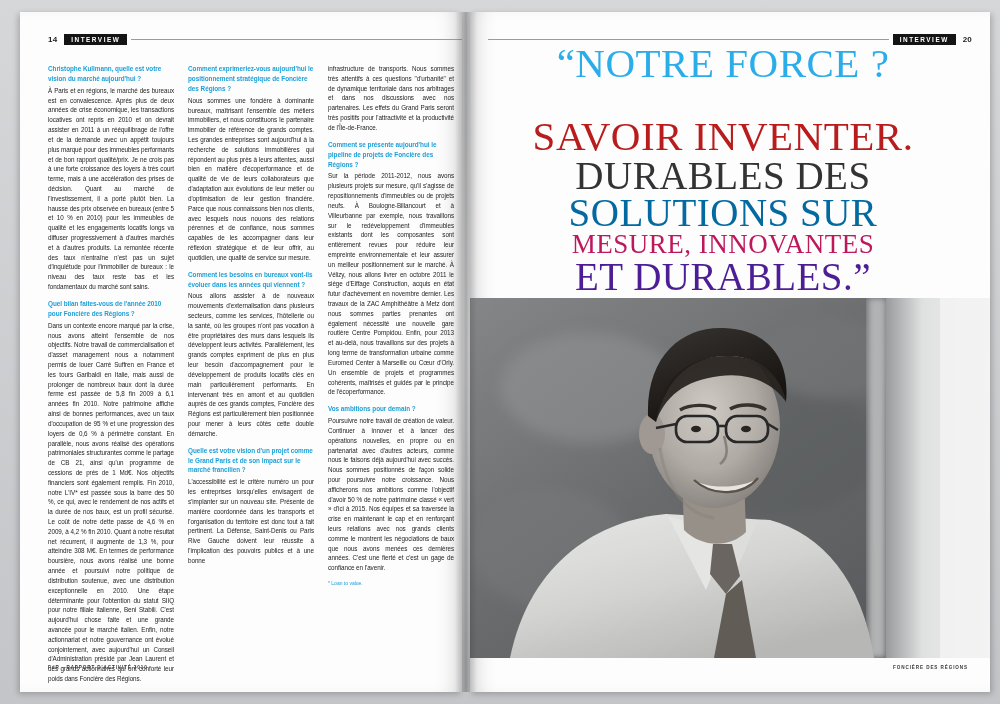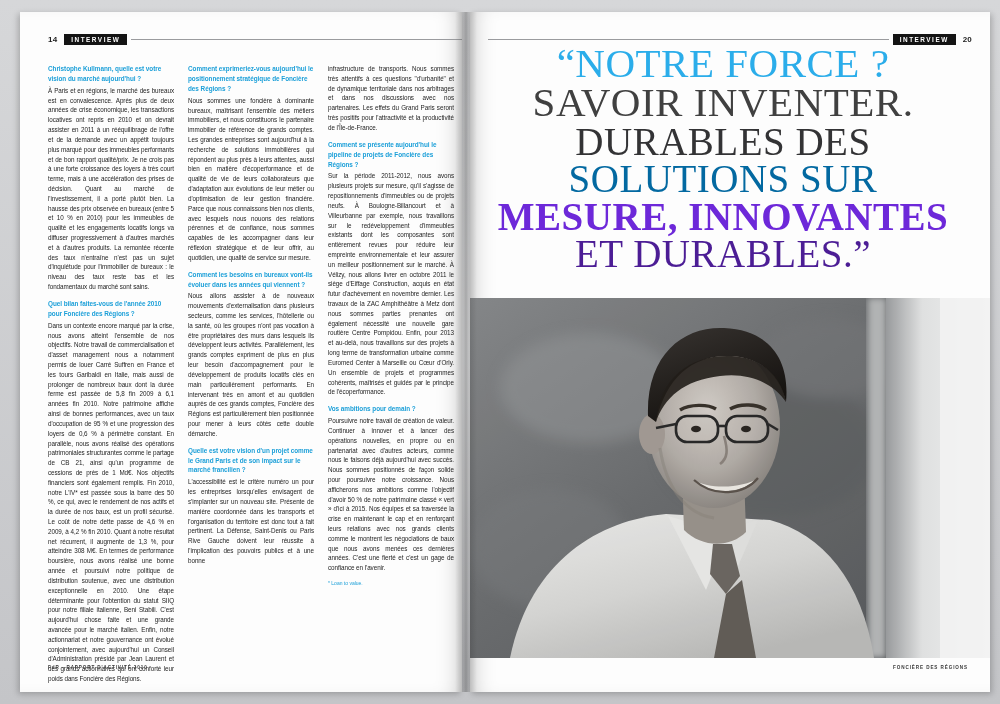--- a/index.html
+++ b/index.html
@@ -65,24 +65,24 @@
   #foot-left{left:28px;}
   #foot-right{right:22px;}
 
   
   #quote{position:absolute;left:470px;top:44px;width:520px;
     text-align:center;padding-right:14px;box-sizing:border-box;
     font-family:"Liberation Serif", serif;font-weight:400;
     line-height:0.96;letter-spacing:0.5px;}
   #quote .ql{display:block;white-space:nowrap;}
   #quote .l1{font-size:41px;color:#2badea;}
-  #quote .l2{font-size:41px;color:#404040;}
+  #quote .l2{font-size:41px;color:#b91c1c;margin-top:34px;}
   #quote .l3{font-size:39px;color:#333335;}
   #quote .l4{font-size:39px;color:#0369a1;}
-  #quote .l5{font-size:39px;color:#6d28d9;font-weight:bold;}
+  #quote .l5{font-size:27px;color:#be185d;}
   #quote .l6{font-size:39px;color:#4c1d95;}
 
   
   #photo{position:absolute;left:470px;top:298px;width:520px;height:360px;
     overflow:hidden;background:#6f7173;}
   #photo svg{display:block;width:100%;height:100%;}
 </style>
 </head>
 <body>
 

